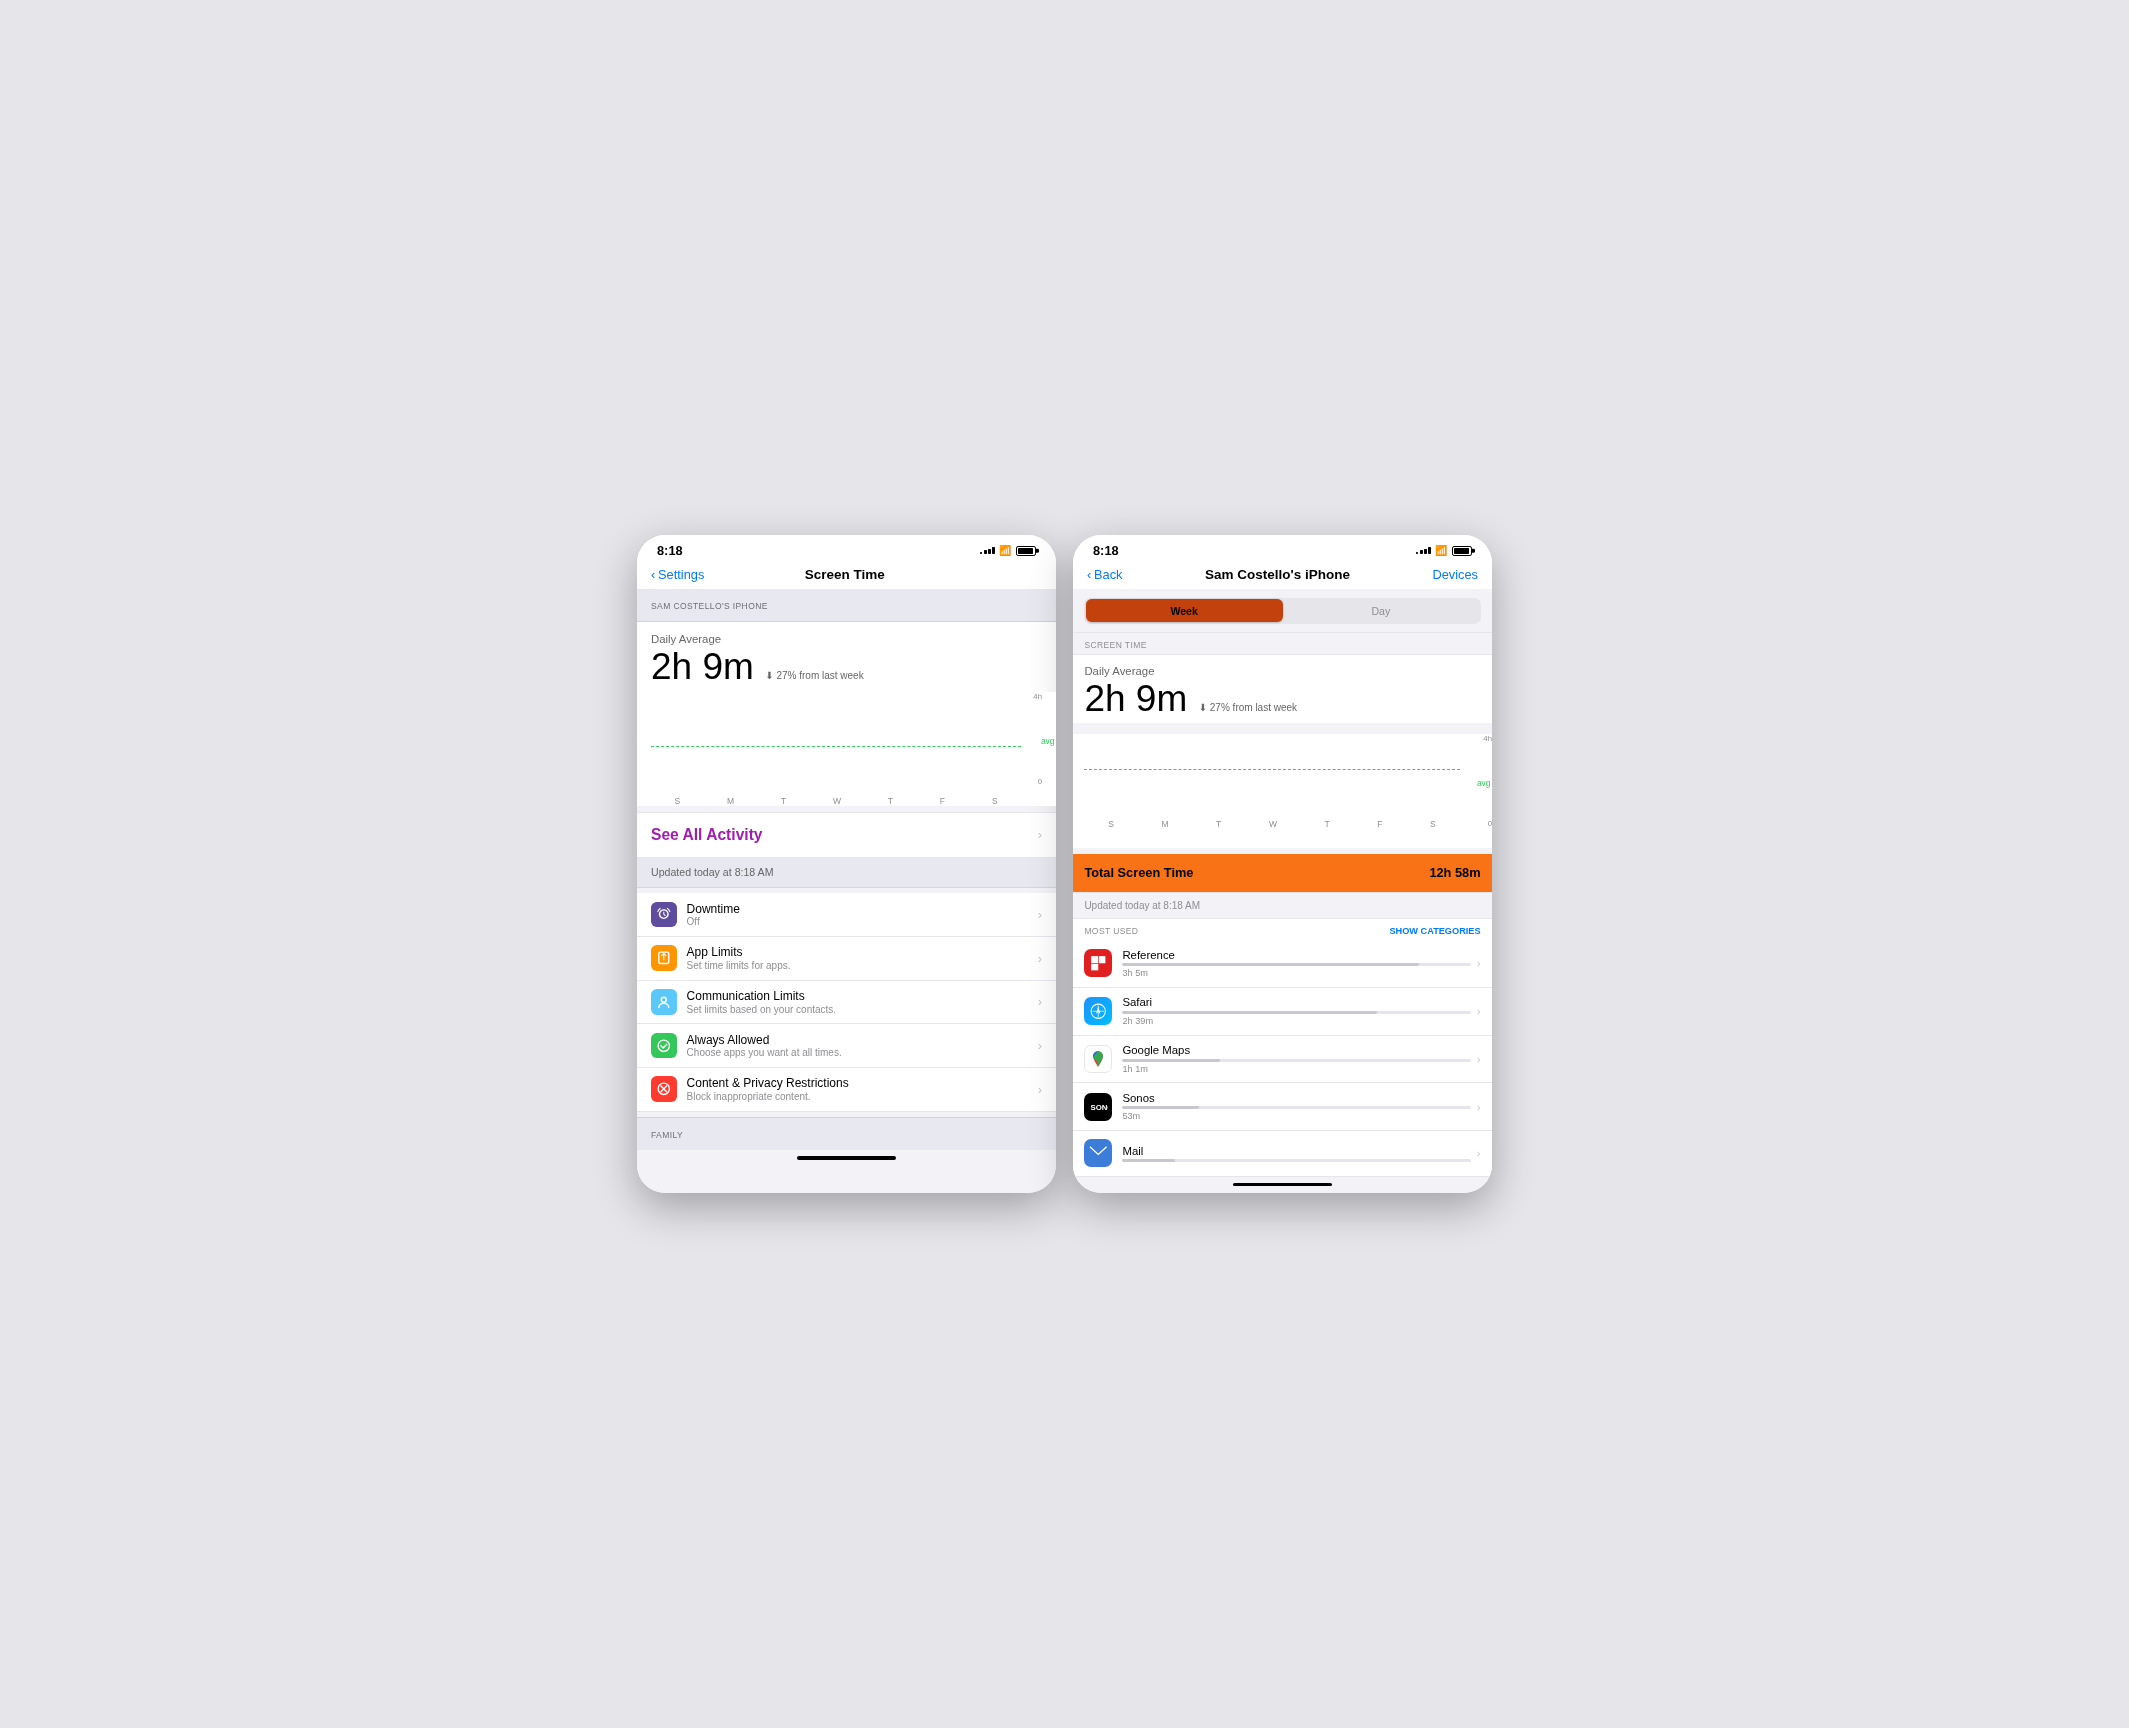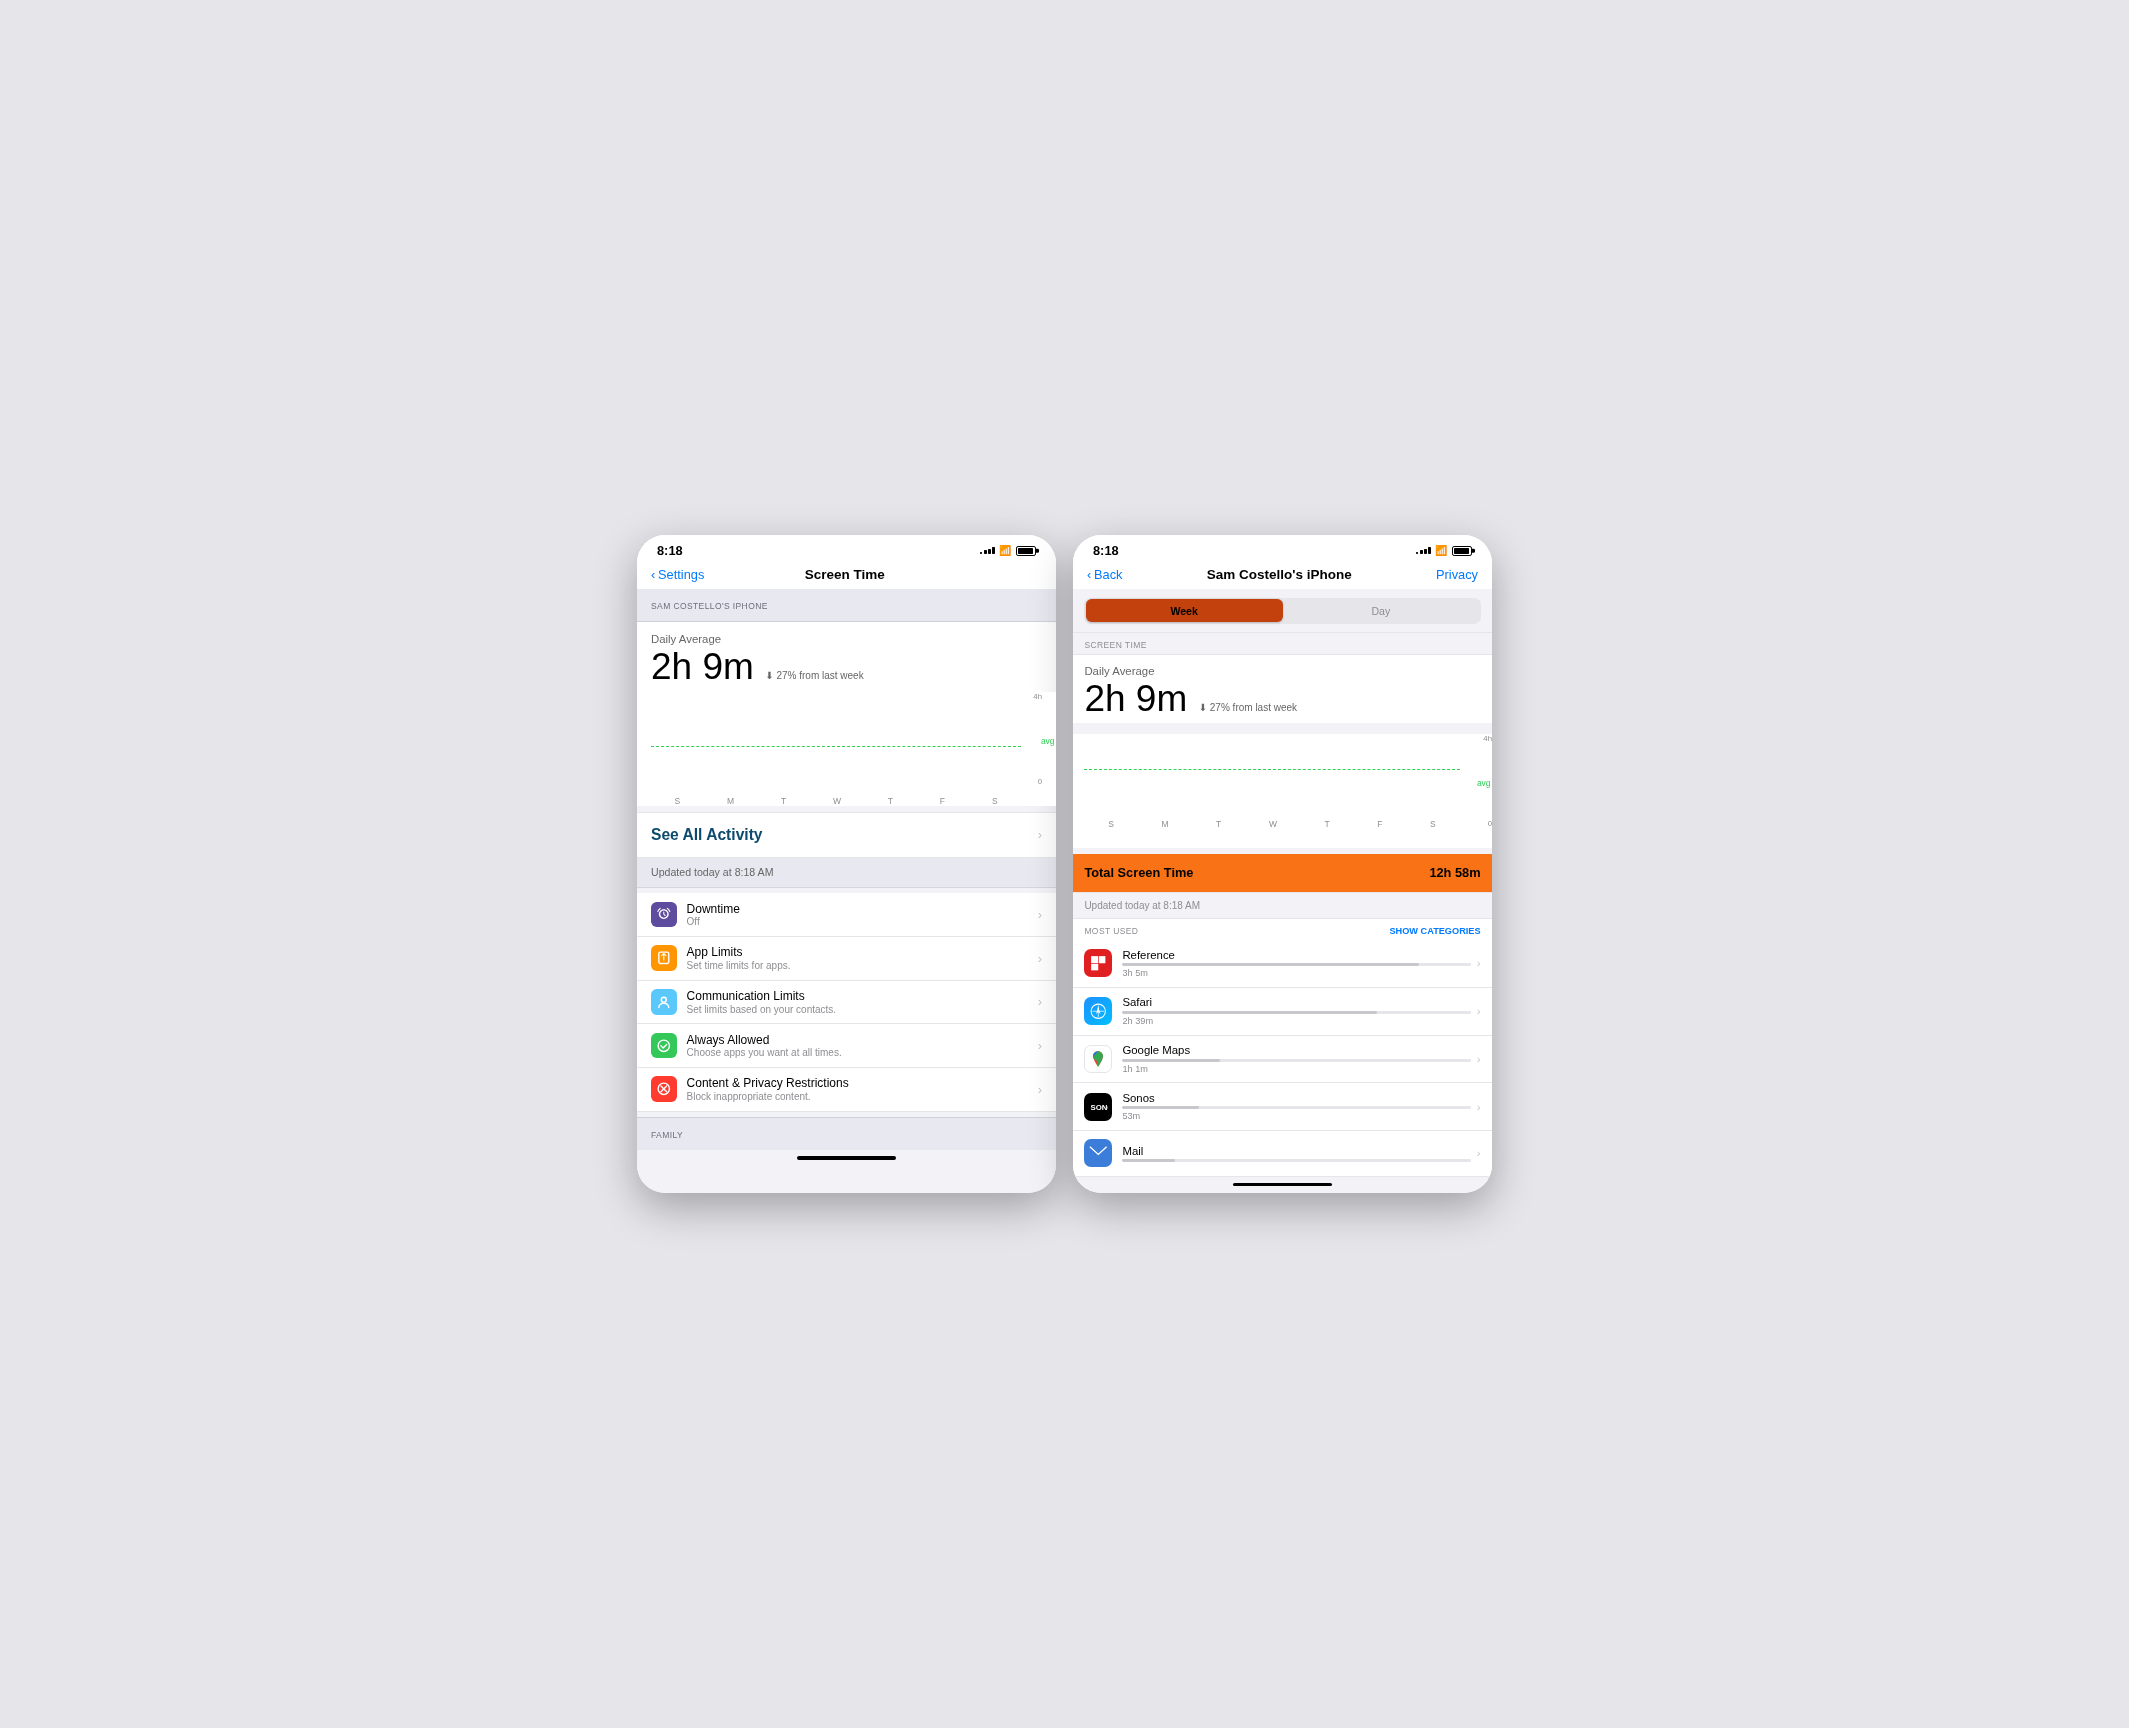--- a/index.html
+++ b/index.html
@@ -175,21 +175,21 @@
       align-items: center;
       background: #fff;
       padding: 12.8px 14px;
       border-top: 0.7px solid #e5e5ea;
       border-bottom: 0.7px solid #e5e5ea;
       margin-top: 5.7px;
     }
     .see-all-text {
       font-size: 15.6px;
       font-weight: 600;
-      color: #0c4a6e;
+      color: #a21caf;
     }
     .chevron { color: #c7c7cc; font-size: 12.8px; }
     .updated-banner {
       background: #e8e8f0;
       padding: 8.5px 14px;
       border-bottom: 0.7px solid #d5d5dc;
     }
     .updated-text { font-size: 10.6px; color: #666; }
     .settings-list { background: #fff; margin-top: 5.7px; }
     .settings-item {
@@ -536,21 +536,21 @@
         </div>
       </div>
     </div>
 
     <div class="nav-bar">
       <span class="nav-back">
         <span>‹</span>
         <span>Back</span>
       </span>
       <span class="nav-title">Sam Costello's iPhone</span>
-      <span class="nav-right">Privacy</span>
+      <span class="nav-right">Devices</span>
     </div>
 
     <div class="phone-content">
       <div class="week-day-toggle">
         <div class="toggle-btn toggle-active">Week</div>
         <div class="toggle-btn toggle-inactive">Day</div>
       </div>
 
       <div class="screen-time-label">SCREEN TIME</div>
 

